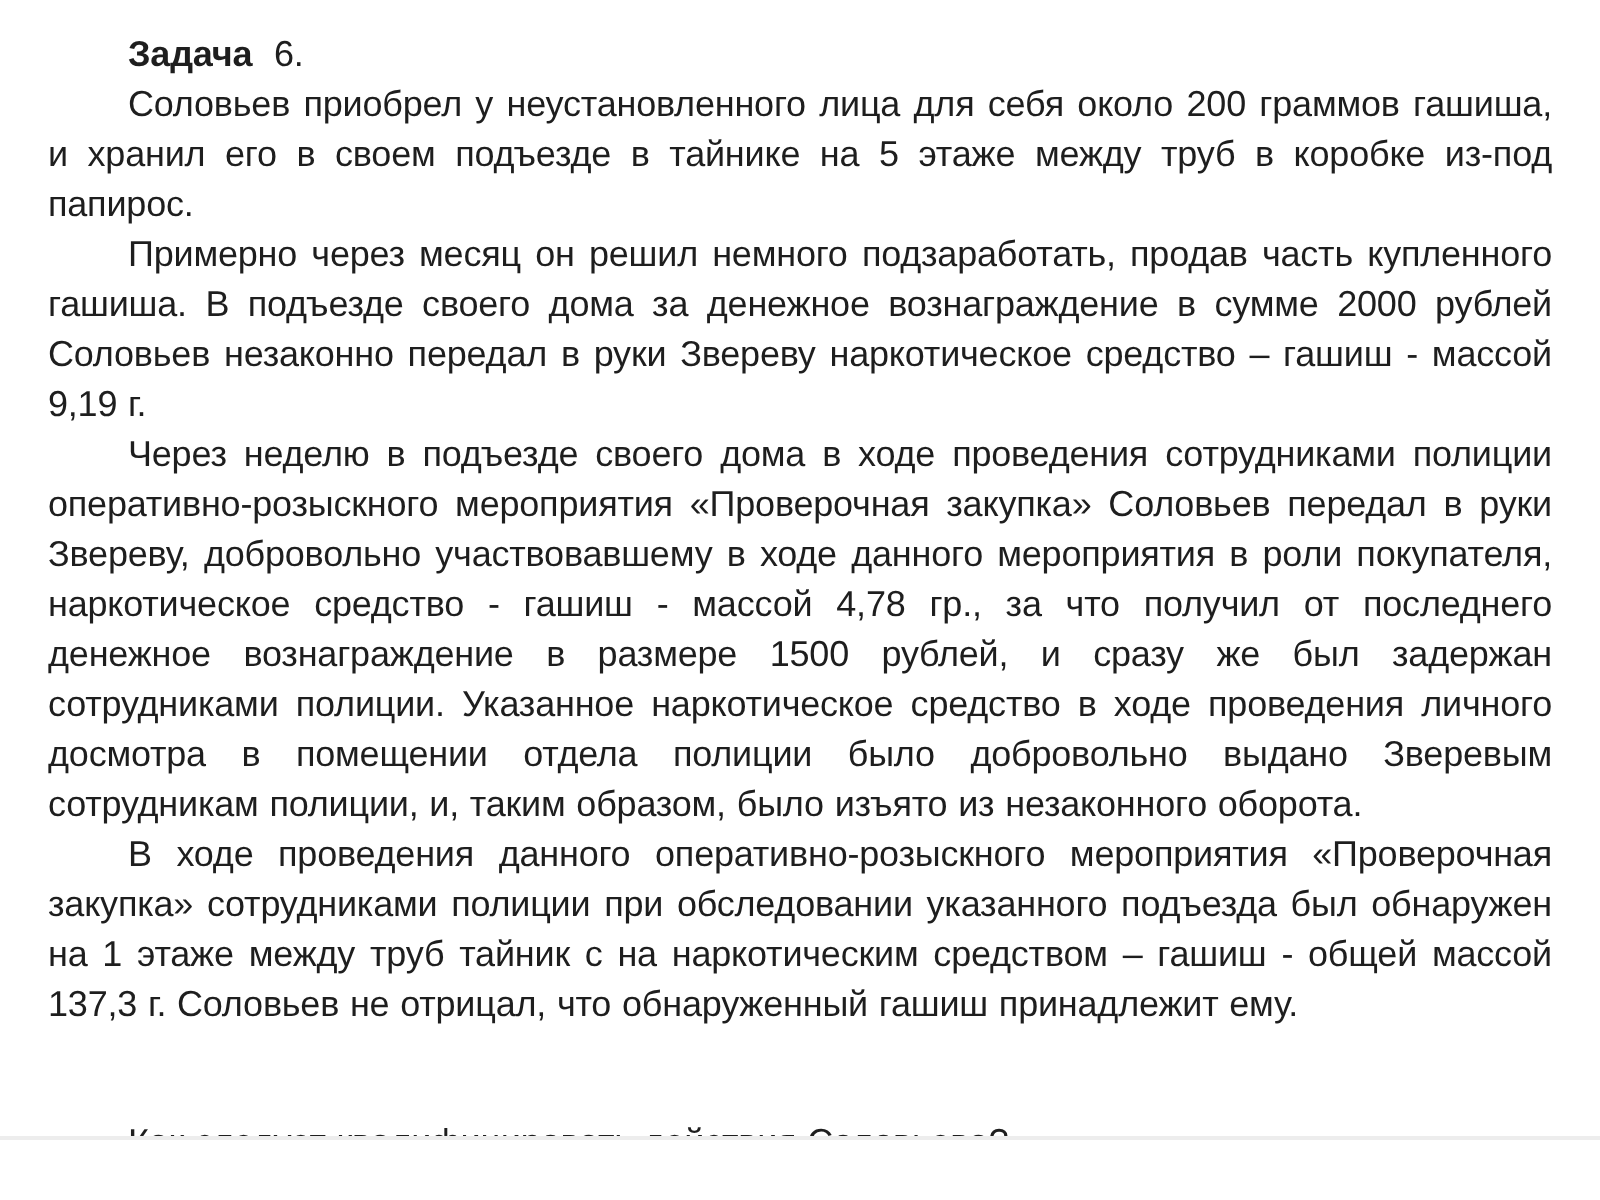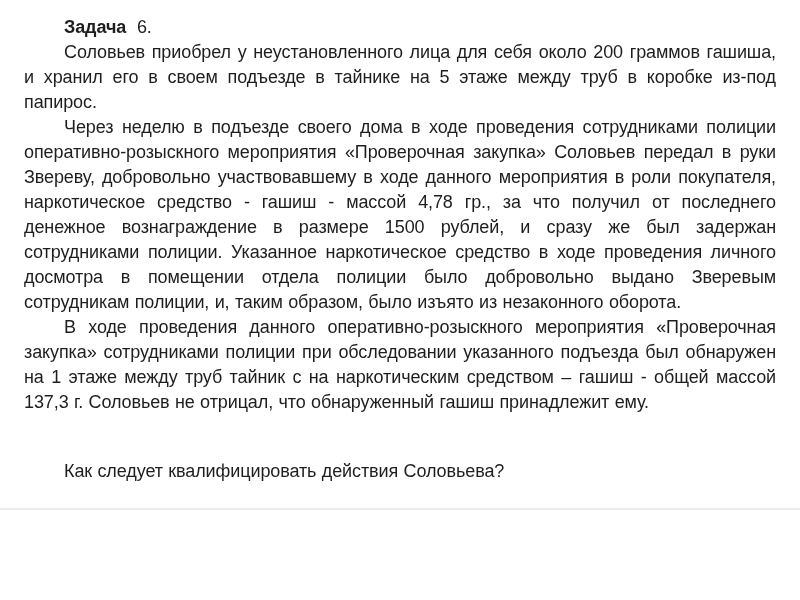--- a/index.html
+++ b/index.html
@@ -4,21 +4,21 @@
 <style>
   html, body {
     margin: 0;
     padding: 0;
     background: #ffffff;
   }
   .page {
     position: relative;
     box-sizing: border-box;
     width: 800px;
-    height: 510px;
+    height: 570px;
     background: #ffffff;
     padding: 15px 24px 0 24px;
     font-family: "Liberation Sans", sans-serif;
     font-size: 18px;
     line-height: 25px;
     color: #1e1e1e;
     overflow: hidden;
   }
   .para {
     margin: 0;
@@ -54,20 +54,21 @@
 <body>
 
 <div class="page">
   <p class="para title-line">
     <span class="title-bold">Задача</span>
     <span class="title-number">6.</span>
   </p>
 
   <p class="para">Соловьев приобрел у неустановленного лица для себя около 200 граммов гашиша, и хранил его в своем подъезде в тайнике на 5 этаже между труб в коробке из-под папирос.</p>
 
+  <p class="para">Примерно через месяц он решил немного подзаработать, продав часть купленного гашиша. В подъезде своего дома за денежное вознаграждение в сумме 2000 рублей Соловьев незаконно передал в руки Звереву наркотическое средство – гашиш - массой 9,19 г.</p>
 
   <p class="para">Через неделю в подъезде своего дома в ходе проведения сотрудниками полиции оперативно-розыскного мероприятия «Проверочная закупка» Соловьев передал в руки Звереву, добровольно участвовавшему в ходе данного мероприятия в роли покупателя, наркотическое средство - гашиш - массой 4,78 гр., за что получил от последнего денежное вознаграждение в размере 1500 рублей, и сразу же был задержан сотрудниками полиции. Указанное наркотическое средство в ходе проведения личного досмотра в помещении отдела полиции было добровольно выдано Зверевым сотрудникам полиции, и, таким образом, было изъято из незаконного оборота.</p>
 
   <p class="para">В ходе проведения данного оперативно-розыскного мероприятия «Проверочная закупка» сотрудниками полиции при обследовании указанного подъезда был обнаружен на 1 этаже между труб тайник с на наркотическим средством – гашиш - общей массой 137,3 г. Соловьев не отрицал, что обнаруженный гашиш принадлежит ему.</p>
 
   <p class="para question">Как следует квалифицировать действия Соловьева?</p>
 
   <div class="bottom-edge"></div>
 </div>
 

